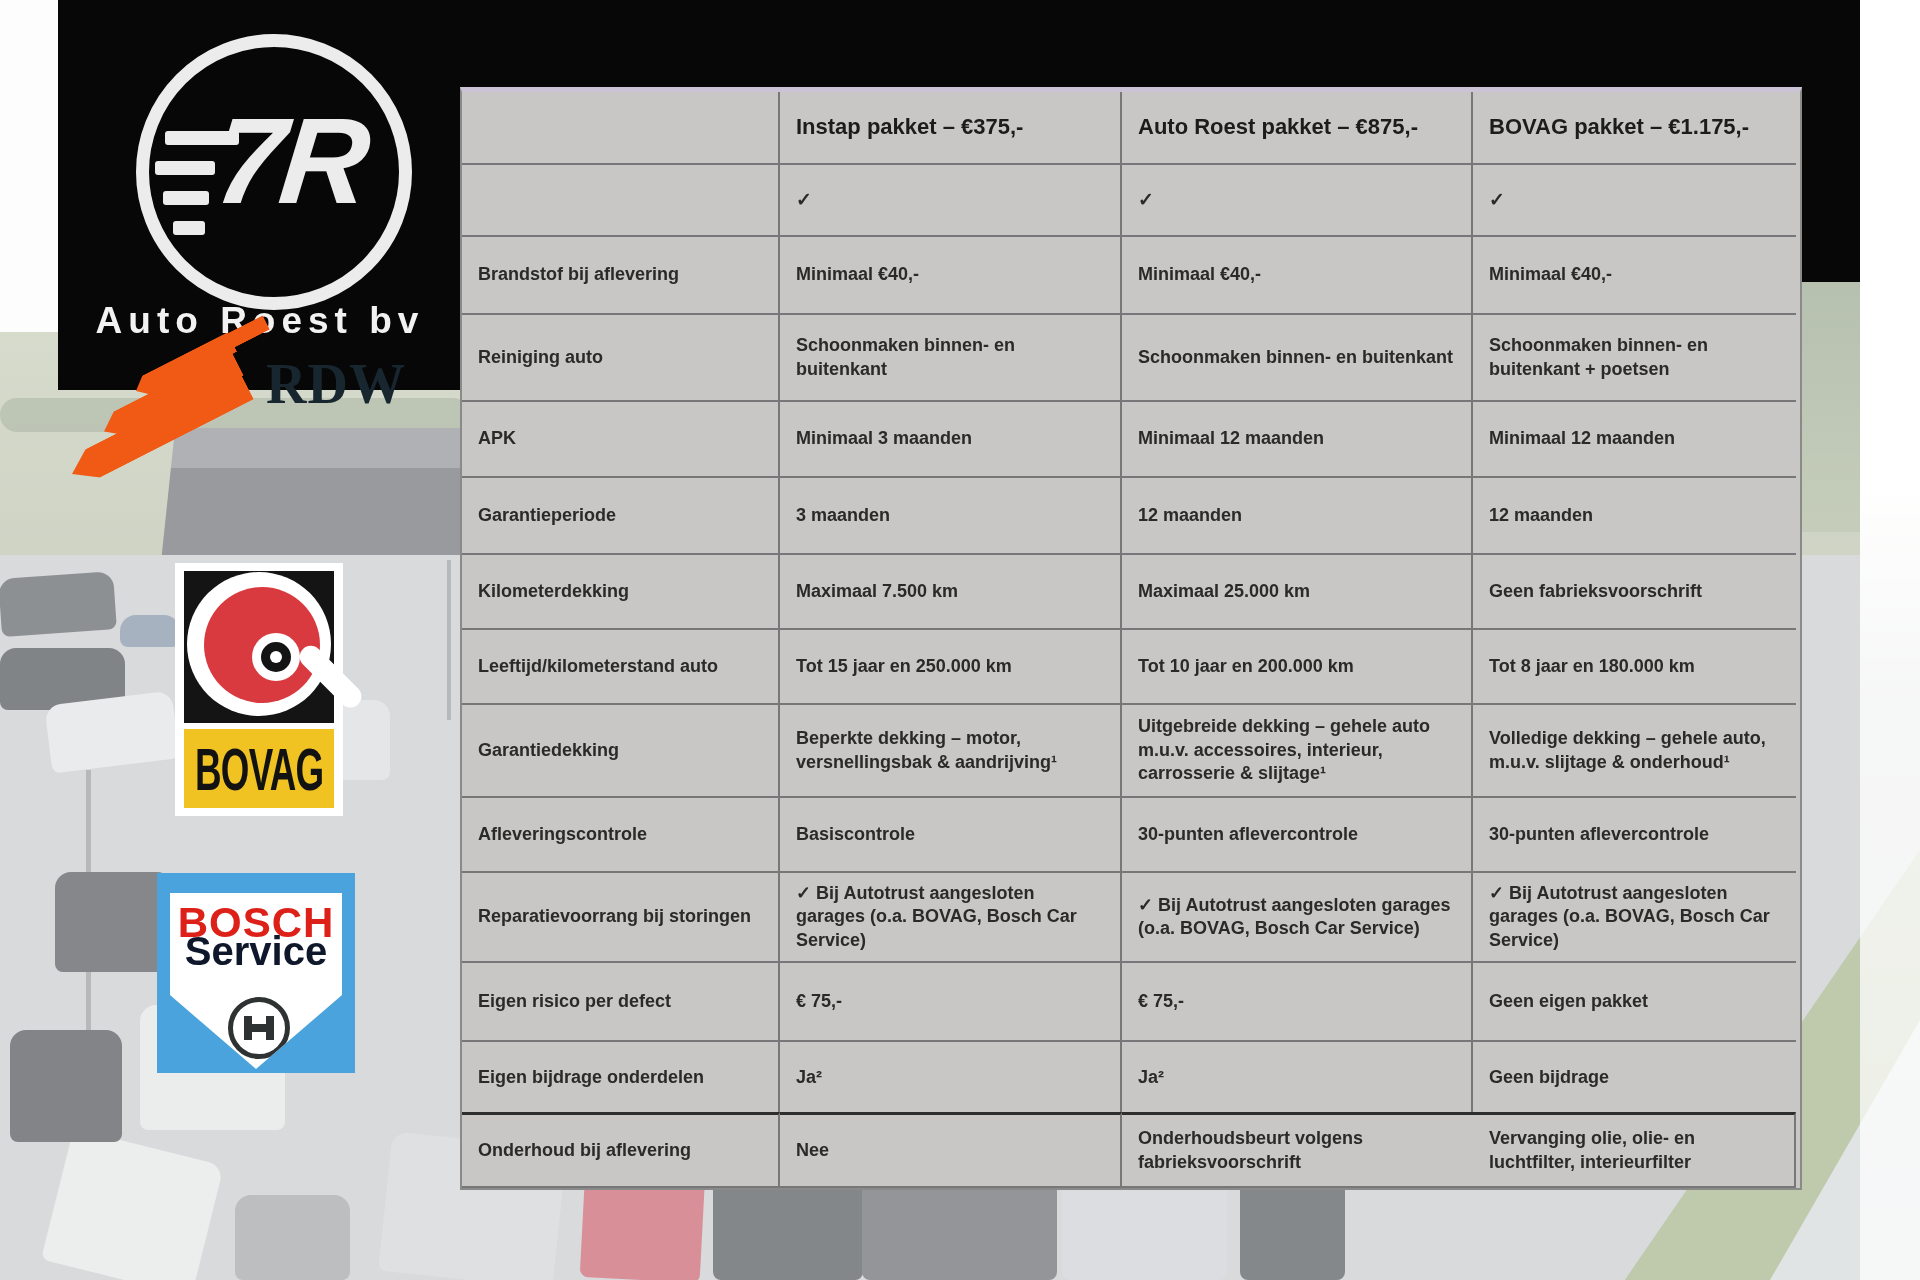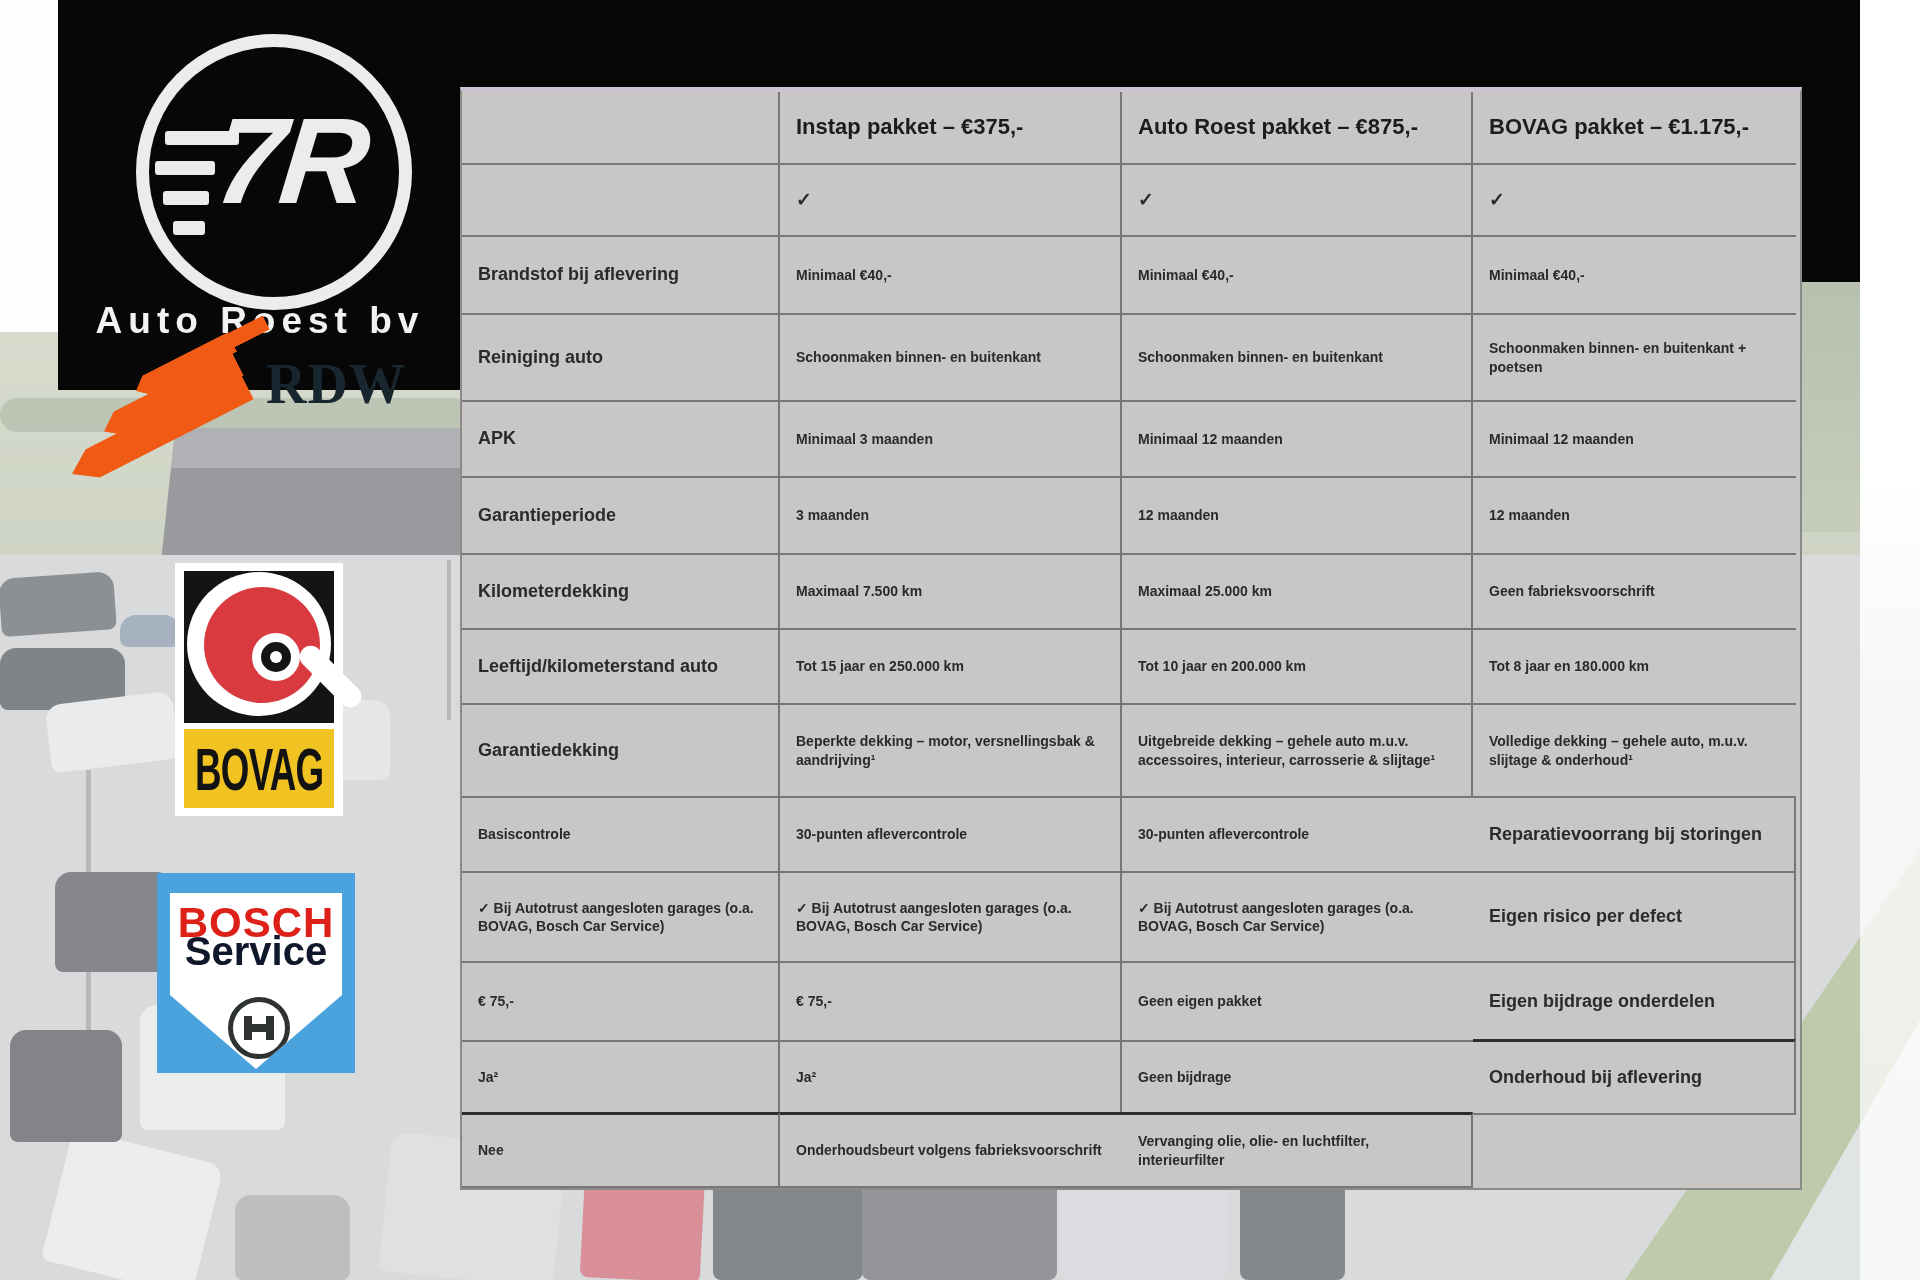--- a/index.html
+++ b/index.html
@@ -88,21 +88,21 @@
 
   
   .pkg-table{position:absolute;left:460px;top:87px;width:1338px;height:1096px;
              box-sizing:content-box;border-top:5px solid #cdc3d6;
              border-left:2px solid #8a8a88;border-right:2px solid #8a8a88;border-bottom:2px solid #8a8a88;
              background:#c8c7c5;display:grid;
              grid-template-columns:318px 342px 351px 323px;
              grid-template-rows:73px 72px 78px 87px 76px 77px 75px 75px 93px 75px 90px 79px 73px 73px;}
   .cell{border-right:2px solid #77777a;border-bottom:2px solid #77777a;
         padding:6px 16px;display:flex;align-items:center;box-sizing:border-box;
-        font-weight:700;font-size:14px;line-height:1.3;color:#2a2a2a;overflow:hidden;}
+        font-weight:700;font-size:18px;line-height:1.3;color:#2a2a2a;overflow:hidden;}
   .cell.last{border-right:none;}
   .hdr{font-size:22px;color:#1c1c1c;}
   .lbl{font-size:18px;}
   .chk{font-size:19px;}
   .thick{border-top:3px solid #2e2e2e;margin-top:-3px;}
 </style>
 </head>
 <body>
 
 <div class="canvas">
@@ -234,20 +234,21 @@
     <div class="cell lbl">Leeftijd/kilometerstand auto</div>
     <div class="cell">Tot 15 jaar en 250.000 km</div>
     <div class="cell">Tot 10 jaar en 200.000 km</div>
     <div class="cell last">Tot 8 jaar en 180.000 km</div>
 
     <div class="cell lbl">Garantiedekking</div>
     <div class="cell">Beperkte dekking – motor, versnellingsbak &amp; aandrijving¹</div>
     <div class="cell">Uitgebreide dekking – gehele auto m.u.v. accessoires, interieur, carrosserie &amp; slijtage¹</div>
     <div class="cell last">Volledige dekking – gehele auto, m.u.v. slijtage &amp; onderhoud¹</div>
 
+    <div class="cell lbl">Afleveringscontrole</div>
     <div class="cell">Basiscontrole</div>
     <div class="cell">30-punten aflevercontrole</div>
     <div class="cell last">30-punten aflevercontrole</div>
 
     <div class="cell lbl">Reparatievoorrang bij storingen</div>
     <div class="cell">✓ Bij Autotrust aangesloten garages (o.a. BOVAG, Bosch Car Service)</div>
     <div class="cell">✓ Bij Autotrust aangesloten garages (o.a. BOVAG, Bosch Car Service)</div>
     <div class="cell last">✓ Bij Autotrust aangesloten garages (o.a. BOVAG, Bosch Car Service)</div>
 
     <div class="cell lbl">Eigen risico per defect</div>

